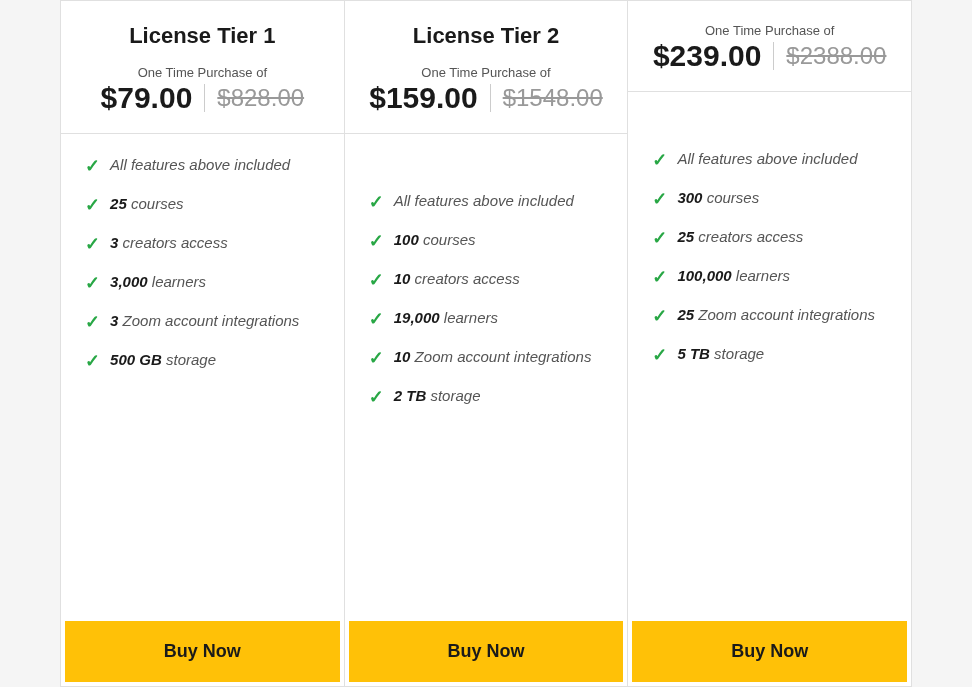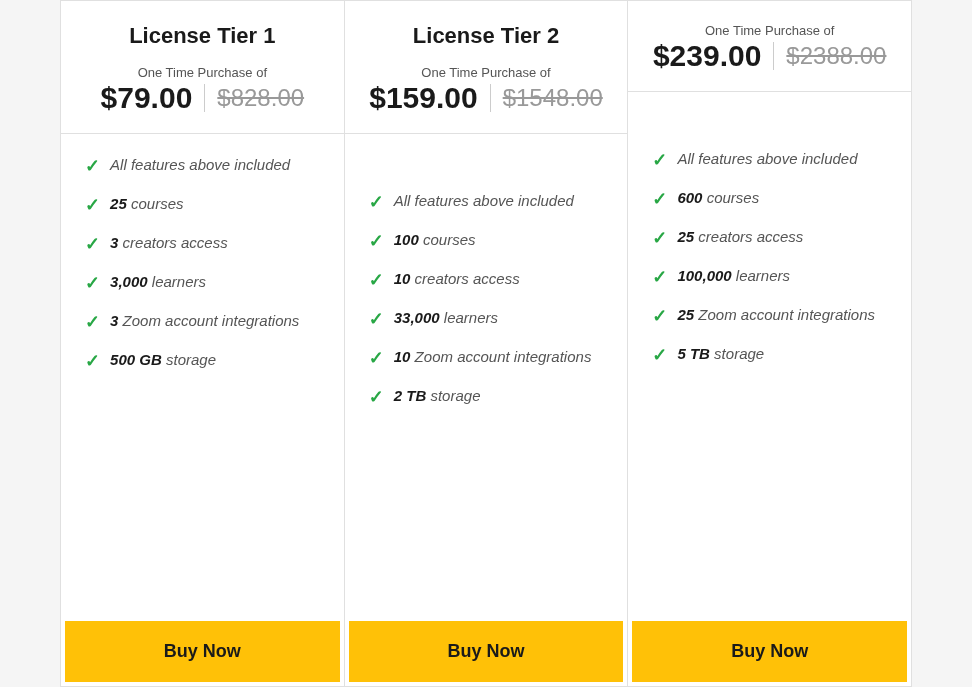--- a/index.html
+++ b/index.html
@@ -192,21 +192,21 @@
         <div class="feature-item">
           <span class="check-icon">✓</span>
           <span class="feature-text"><strong>100</strong> courses</span>
         </div>
         <div class="feature-item">
           <span class="check-icon">✓</span>
           <span class="feature-text"><strong>10</strong> creators access</span>
         </div>
         <div class="feature-item">
           <span class="check-icon">✓</span>
-          <span class="feature-text"><strong>33,000</strong> learners</span>
+          <span class="feature-text"><strong>19,000</strong> learners</span>
         </div>
         <div class="feature-item">
           <span class="check-icon">✓</span>
           <span class="feature-text"><strong>10</strong> Zoom account integrations</span>
         </div>
         <div class="feature-item">
           <span class="check-icon">✓</span>
           <span class="feature-text"><strong>2 TB</strong> storage</span>
         </div>
       </div>
@@ -223,21 +223,21 @@
           <span class="price-original">$2388.00</span>
         </div>
       </div>
       <div class="card-features">
         <div class="feature-item">
           <span class="check-icon">✓</span>
           <span class="feature-text">All features above included</span>
         </div>
         <div class="feature-item">
           <span class="check-icon">✓</span>
-          <span class="feature-text"><strong>600</strong> courses</span>
+          <span class="feature-text"><strong>300</strong> courses</span>
         </div>
         <div class="feature-item">
           <span class="check-icon">✓</span>
           <span class="feature-text"><strong>25</strong> creators access</span>
         </div>
         <div class="feature-item">
           <span class="check-icon">✓</span>
           <span class="feature-text"><strong>100,000</strong> learners</span>
         </div>
         <div class="feature-item">

